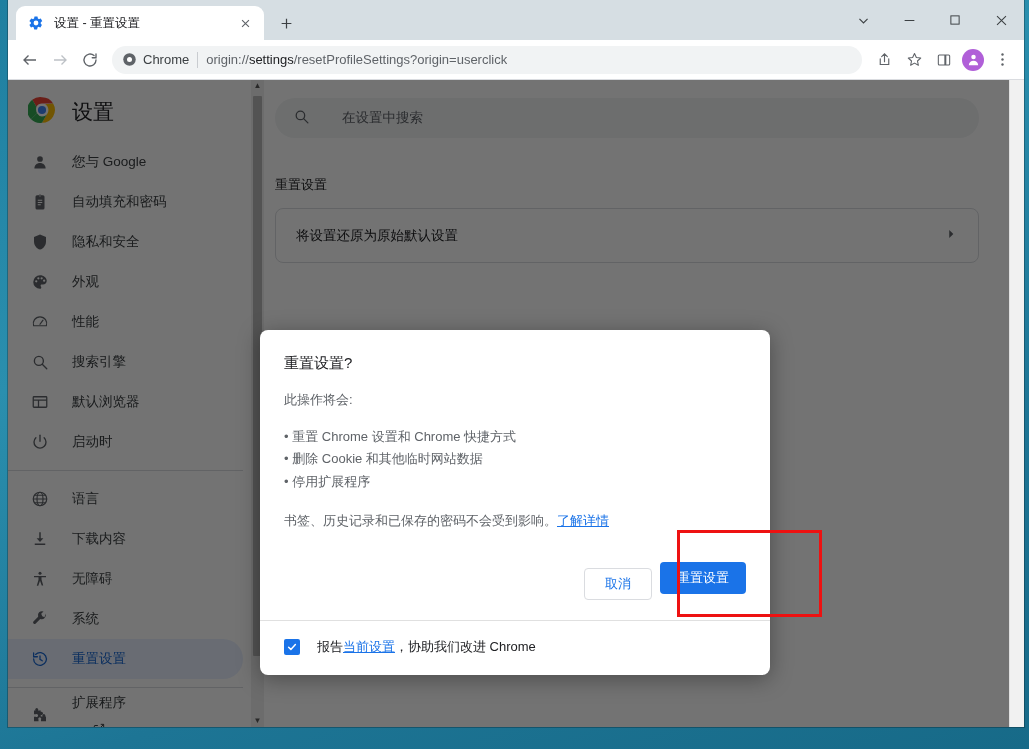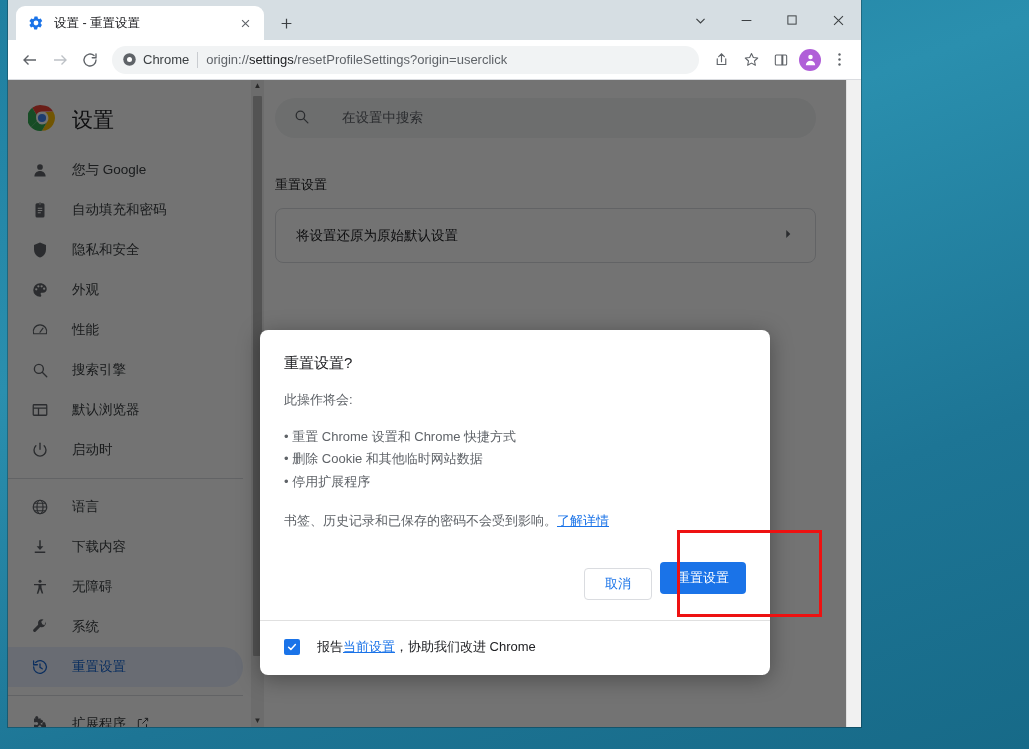--- a/index.html
+++ b/index.html
@@ -8,21 +8,21 @@
     overflow: hidden;
     font-family: "Liberation Sans", "DejaVu Sans", sans-serif;
   }
   body {
     background: linear-gradient(160deg,#1f7fa0 0%,#2a8fae 35%,#1d7595 70%,#176a88 100%);
     position: relative;
   }
   
   #browser-window {
     position: absolute;
-    left: 8px; top: 0; width: 853px; height: 727px;
+    left: 8px; top: 0; width: 1016px; height: 727px;
     background: #d6dee3;
     display: flex; flex-direction: column;
     box-shadow: 0 0 0 1px rgba(0,0,0,.25);
   }
   
   .tabstrip {
     height: 40px; display: flex; align-items: flex-end;
     background: #d6dee3; padding-left: 8px; position: relative;
   }
   .tab {
@@ -85,40 +85,40 @@
     display: flex; align-items: center; justify-content: center;
   }
   
   .page {
     flex: 1 1 auto; position: relative; background: #fff; overflow: hidden;
   }
   .settings-root { position: absolute; inset: 0; display: flex; background:#fff; }
   
   .sidebar {
     width: 235px; flex: 0 0 235px; background: #fff;
-    display: flex; flex-direction: column; padding-top: 24px;
+    display: flex; flex-direction: column; padding-top: 16px;
     position: relative;
   }
   .brand { display: flex; align-items: center; height: 50px; padding-left: 20px; gap: 16px; }
   .brand-title { font-size: 21px; color: #202124; }
   .nav { padding-top: 14px; }
   .nav-item {
     display: flex; align-items: center; height: 40px;
     padding-left: 22px; gap: 22px; color: #3c4043;
     border-radius: 0 20px 20px 0; margin-right: 0;
     font-size: 13.5px;
   }
   .nav-item .ni-icon {
     width: 20px; height: 20px; flex: 0 0 20px;
     display: flex; align-items: center; justify-content: center; color: #5f6368;
   }
   .nav-item.selected { background: #e8f0fe; color: #1967d2; }
   .nav-item.selected .ni-icon { color: #1967d2; }
   .nav-sep { height: 1px; background: #dadce0; margin: 8px 0; }
-  .nav-ext { display:flex; align-items:center; gap:10px; }
+  .nav-ext { display:flex; align-items:center; gap:10px;flex-direction:column; }
   
   .content { flex: 1 1 auto; position: relative; background: #fff; padding: 0 0 0 20px; }
   .searchbar {
     height: 40px; background: #f1f3f4; border-radius: 20px;
     margin: 18px 45px 0 12px; display: flex; align-items: center;
     padding: 0 18px; gap: 32px;
   }
   .search-ph { font-size: 13.5px; color: #5f6368; }
   .section-title {
     font-size: 13px; color: #202124; font-weight: 500;

